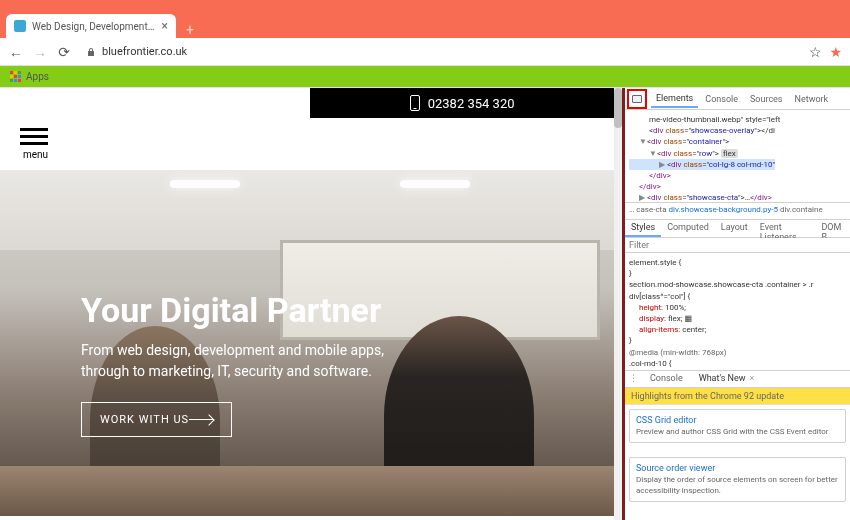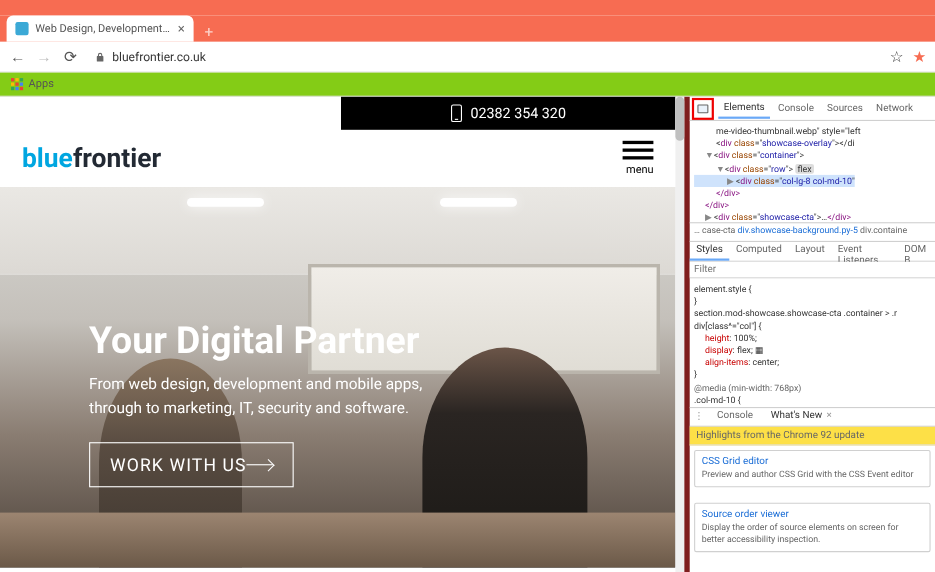--- a/index.html
+++ b/index.html
@@ -43,26 +43,26 @@
 .light.l1{left:170px}
 .light.l2{left:400px}
 .window{position:absolute;top:70px;left:280px;width:320px;height:100px;background:linear-gradient(180deg,#f0ede8,#e0ddd5);border:3px solid #bab5ac}
 .person{position:absolute;bottom:0;border-radius:50% 50% 0 0}
 .person.p1{left:90px;width:130px;height:190px;background:linear-gradient(180deg,#8a7560 0%,#5a4d42 40%,#3d352e 100%)}
 .person.p2{right:80px;width:150px;height:200px;background:linear-gradient(180deg,#6b5548 0%,#2a2522 30%,#1a1815 100%)}
 .table{position:absolute;bottom:0;left:0;right:0;height:50px;background:linear-gradient(180deg,#9c8571,#6b5948)}
 .hero-text{position:absolute;left:81px;top:120px;right:40px;color:#fff;z-index:5}
 .hero-h1{font-size:34px;font-weight:700;margin-bottom:10px}
 .hero-p{font-size:14px;line-height:1.5;margin-bottom:20px;max-width:340px}
-.cta{display:inline-flex;align-items:center;border:1.5px solid #fff;padding:10px 18px;font-size:16px;letter-spacing:1px;cursor:pointer}
+.cta{display:inline-flex;align-items:center;border:1.5px solid #fff;padding:10px 18px;font-size:11px;letter-spacing:1px;cursor:pointer}
 .arrow{width:24px;height:1.5px;background:#fff;position:relative}
 .arrow::after{content:'';position:absolute;right:0;top:-3px;width:7px;height:7px;border-top:1.5px solid #fff;border-right:1.5px solid #fff;transform:rotate(45deg)}
 .scrollbar{width:8px;background:#f0f0f0;position:relative}
 .sb-thumb{position:absolute;top:0;width:8px;height:40px;background:#c0c0c0;border-radius:4px}
-.devtools{width:236px;background:#fff;font-size:9px;color:#333;display:flex;flex-direction:column;border-left:5px solid #7f1d1d}
+.devtools{width:236px;background:#fff;font-size:9px;color:#333;display:flex;flex-direction:column;border-left:3px solid #7f1d1d}
 .dt-tabs{display:flex;align-items:center;height:22px;border-bottom:1px solid #d0d0d0;padding-left:2px;gap:2px}
 .dt-icon-box{border:2px solid #e00;width:20px;height:20px;display:flex;align-items:center;justify-content:center;margin-right:2px}
 .dt-device-icon{width:10px;height:8px;border:1px solid #666;border-radius:1px;background:#eaf2fb}
 .dt-tab{padding:3px 5px;color:#666;cursor:pointer;font-size:9px}
 .dt-tab.active{color:#333;border-bottom:2px solid #6aa9f7}
 .dt-html{flex:0 0 auto;padding:4px;font-family:Menlo,Consolas,monospace;font-size:8px;line-height:1.4;overflow:hidden;height:92px}
 .dt-html div{white-space:nowrap}
 .tg{color:#881280}
 .at{color:#994500}
 .av{color:#1a1aa6}
@@ -133,23 +133,20 @@
   <span>Apps</span>
 </div>
 
 <div class="content">
   <div class="page">
     <div class="black-bar">
       <div class="phone-icon"></div>
       <span>02382 354 320</span>
     </div>
     <div class="header">
-      <div class="logo">
-        <span class="logo-blue">blue</span><span class="logo-dark">frontier</span>
-      </div>
       <div class="menu-btn">
         <div class="menu-lines">
             <span></span>
             <span></span>
             <span></span>
           </div>
         <span class="menu-label">menu</span>
       </div>
     </div>
     <div class="hero">

